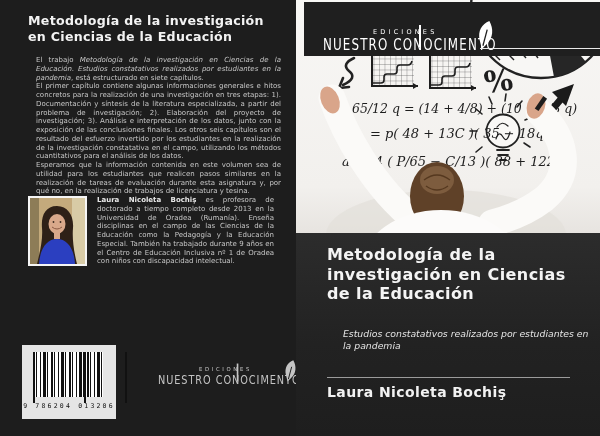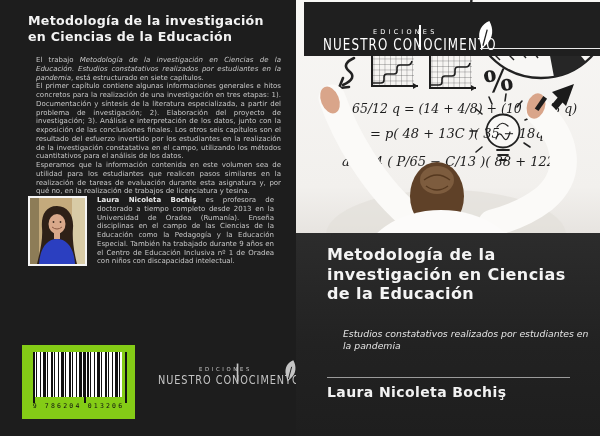--- a/index.html
+++ b/index.html
@@ -11,21 +11,21 @@
   .back-title{position:absolute;left:28px;top:13px;width:258px;margin:0;
               font-size:12.6px;line-height:16px;font-weight:bold;color:#f3f3f3;letter-spacing:.3px;}
   .desc{position:absolute;left:28px;top:56px;width:245px;color:#c7c7c7;
         font-size:7px;line-height:8.75px;text-align:justify;margin-left:8px;}
   .desc p{margin:0;}
   .bio-row{position:absolute;left:28px;top:196px;width:246px;display:flex;}
   .author-photo{width:55px;height:66px;border:2px solid #f5f5f5;flex:0 0 auto;background:#c2a978;}
   .bio-text{margin:0 0 0 10px;flex:1;color:#c7c7c7;font-size:7px;line-height:8.75px;text-align:justify;}
   .bio-text b{color:#e9e9e9;}
 
-  .barcode{position:absolute;left:22px;top:345px;width:113px;height:74px;background:#84cc16;}
+  .barcode{position:absolute;left:22px;top:345px;width:94px;height:74px;background:#e5e5e5;}
   .bars{position:absolute;left:11px;right:13px;top:7px;height:45px;
         background:repeating-linear-gradient(90deg,#111 0 2px,#fff 2px 3px,#111 3px 4px,#fff 4px 7px,
                    #111 7px 8px,#fff 8px 10px,#111 10px 13px,#fff 13px 14px,#111 14px 15px,#fff 15px 18px);}
   .guard{position:absolute;top:7px;width:2px;height:51px;background:#111;}
   .guard.g1{left:11px}.guard.g2{left:62px}.guard.g3{left:103px}
   .barcode-digits{position:absolute;left:0;right:0;top:57px;text-align:center;color:#111;
         font-family:"DejaVu Sans Mono",monospace;font-size:6.5px;letter-spacing:2.2px;white-space:nowrap;}
 
   
   .pub-logo{position:absolute;white-space:nowrap;}

